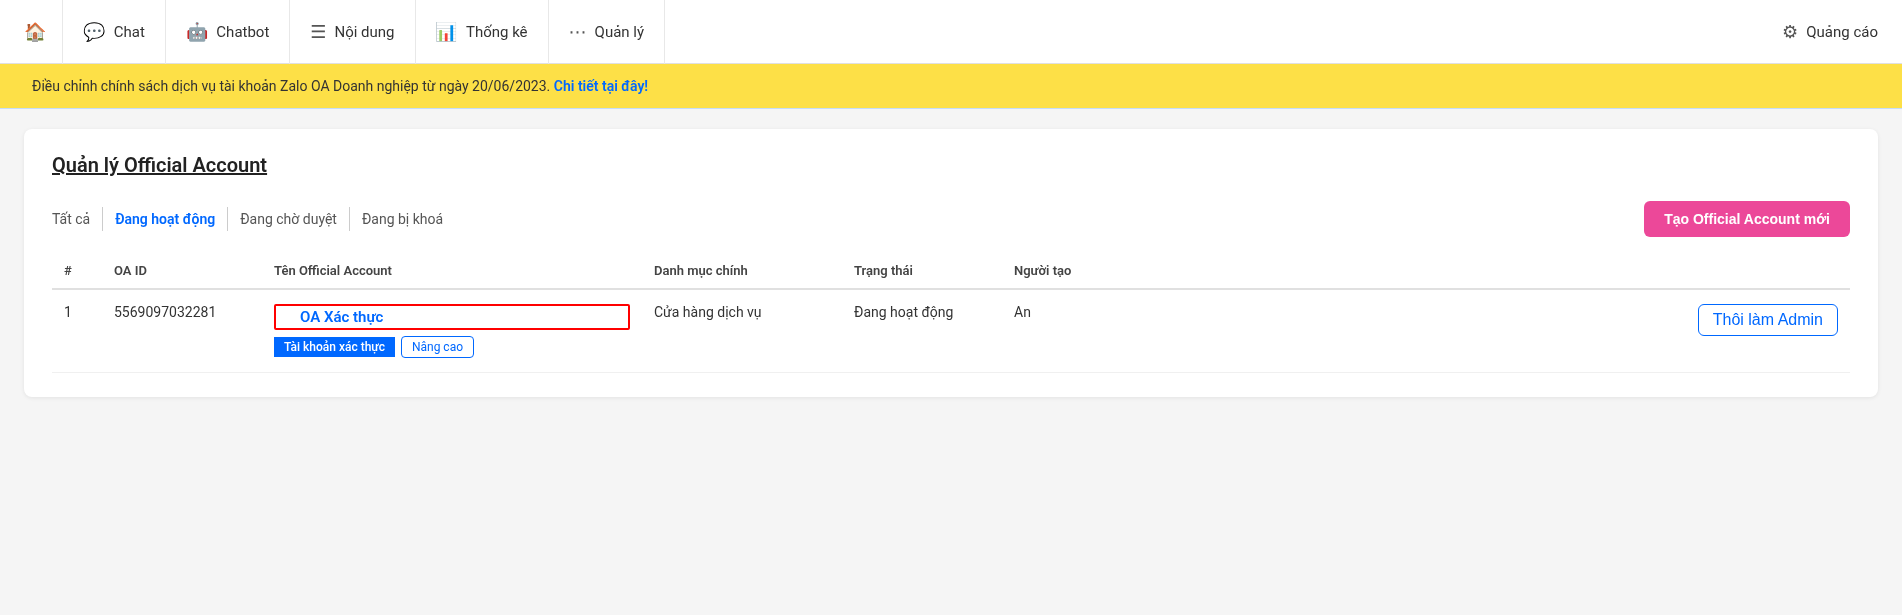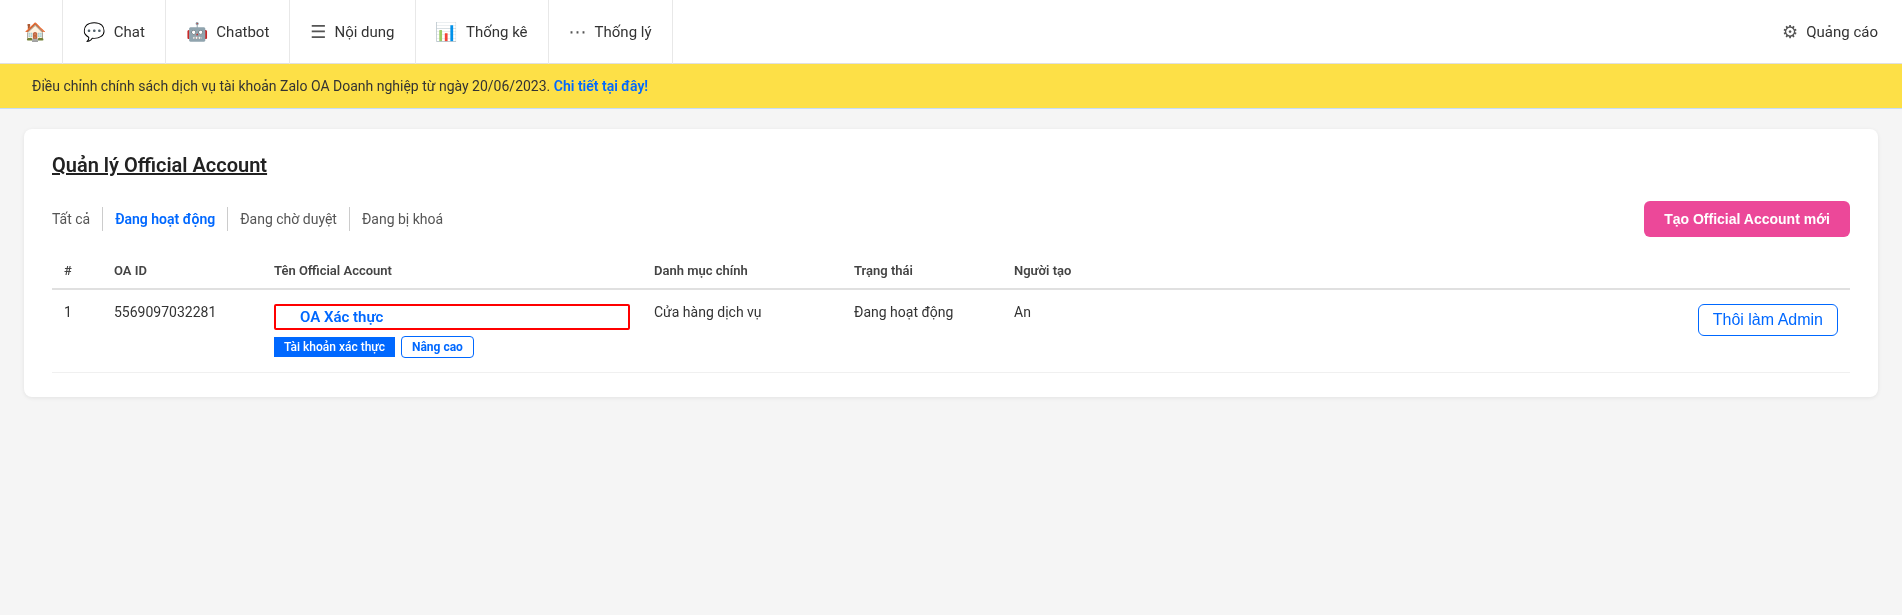--- a/index.html
+++ b/index.html
@@ -169,21 +169,21 @@
       font-size: 12px;
       font-weight: 500;
     }
     .badge-outline {
       background: #fff;
       color: #0068ff;
       border: 1.5px solid #0068ff;
       border-radius: 4px;
       padding: 3px 10px;
       font-size: 12px;
-      font-weight: 700;
+      font-weight: 400;
     }
 
     .btn-action {
       background: #fff;
       color: #0068ff;
       border: 1.5px solid #0068ff;
       border-radius: 6px;
       padding: 6px 14px;
       font-size: 16px;
       font-weight: 500;
@@ -218,21 +218,21 @@
     <a class="nav-item">
       <span class="icon">☰</span>
       <span>Nội dung</span>
     </a>
     <a class="nav-item">
       <span class="icon">📊</span>
       <span>Thống kê</span>
     </a>
     <a class="nav-item">
       <span class="icon">⋯</span>
-      <span>Thống lý</span>
+      <span>Quản lý</span>
     </a>
   </div>
   <div class="nav-right">
     <span class="icon">⚙</span>
     <span>Quảng cáo</span>
   </div>
 </nav>
 
 <div class="banner">
   <span>Điều chỉnh chính sách dịch vụ tài khoản Zalo OA Doanh nghiệp từ ngày 20/06/2023.</span>

